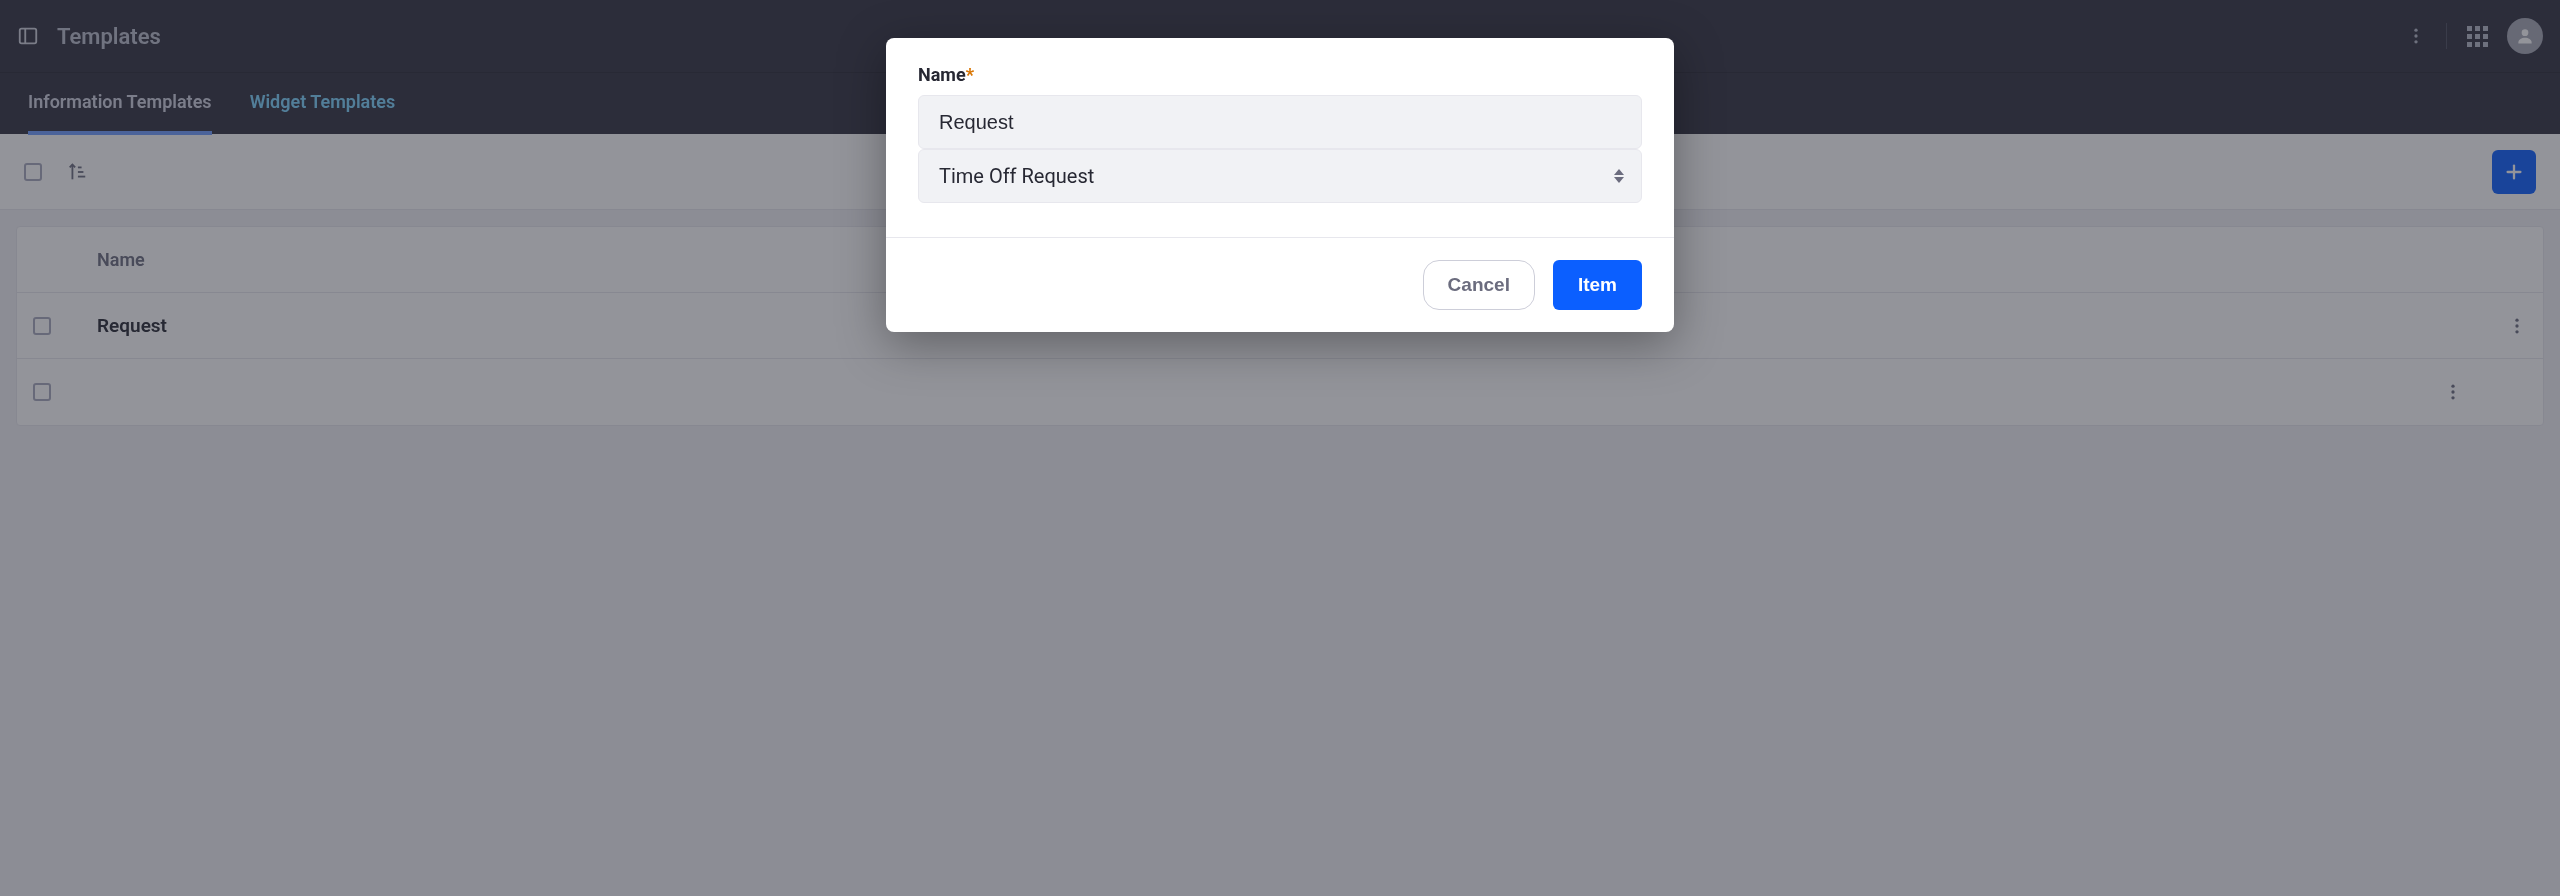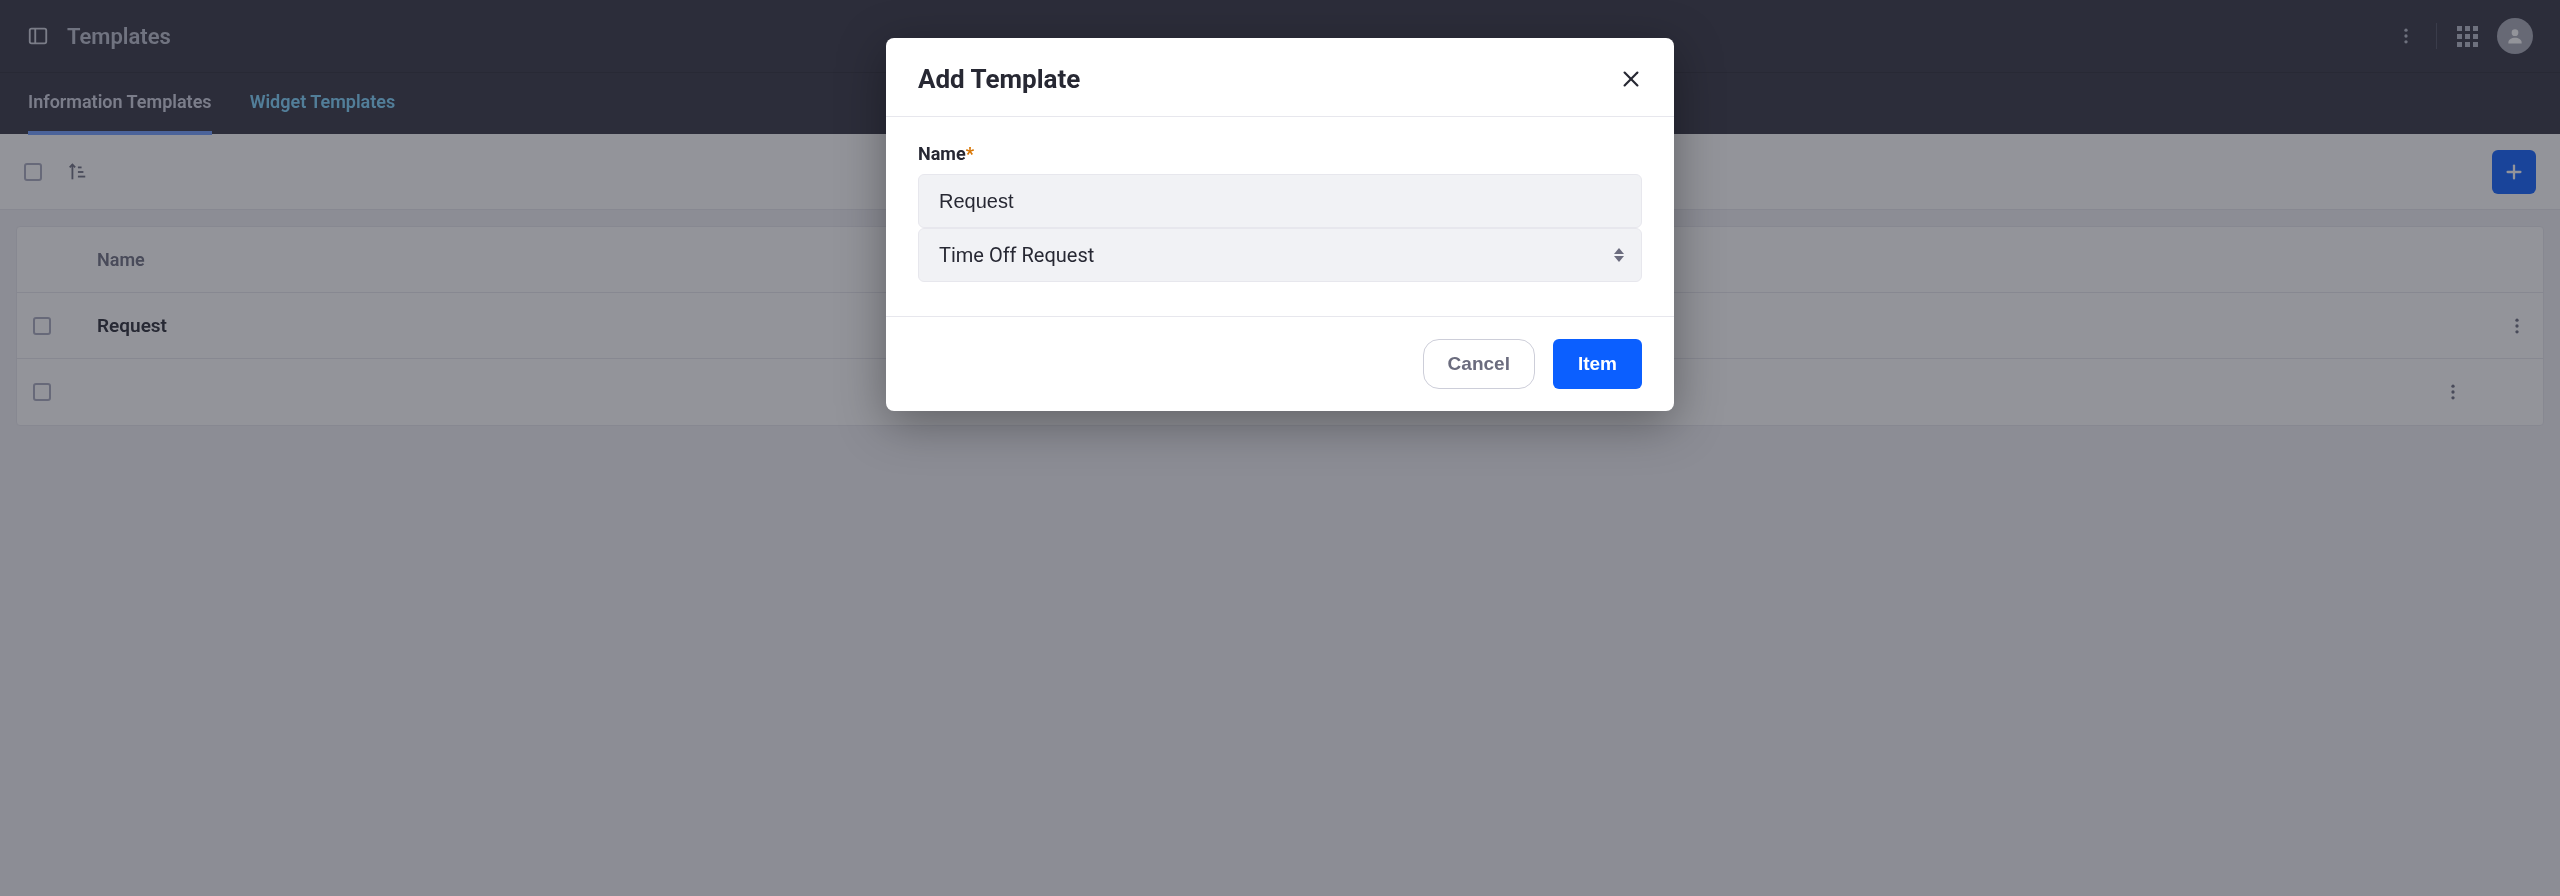--- a/index.html
+++ b/index.html
@@ -12,21 +12,21 @@
     overflow: hidden;
     min-height: 549px;
   }
 
   
   .topbar {
     height: 72px;
     background: #30313f;
     display: flex;
     align-items: center;
-    padding: 0 27px;
+    padding: 0 17px;
     color: #cfd0d8;
   }
   .topbar-left { display: flex; align-items: center; gap: 18px; }
   .panel-toggle-icon {
     width: 22px; height: 22px;
     color: #cfd1da;
   }
   .page-title-top {
     font-size: 22px;
     font-weight: 600;
@@ -316,29 +316,20 @@
               <circle cx="12" cy="19" r="2"></circle>
           </svg>
         </span>
       </div>
     </div>
   </div>
 </div>
 
 <div class="overlay">
   <div class="modal">
-    <div class="modal-header">
-      <div class="modal-title">Add Template</div>
-      <span class="close-icon">
-        <svg viewBox="0 0 24 24" width="22" height="22" fill="none" stroke="currentColor" stroke-width="2.4" stroke-linecap="round">
-          <line x1="5" y1="5" x2="19" y2="19"></line>
-            <line x1="19" y1="5" x2="5" y2="19"></line>
-        </svg>
-      </span>
-    </div>
 
     <div class="modal-body">
       <div>
         <label class="field-label">
           <span>Name</span><span class="req-star">*</span>
         </label>
         <input type="text" class="text-input" value="Request" style="">
       </div>
 
       <div>

